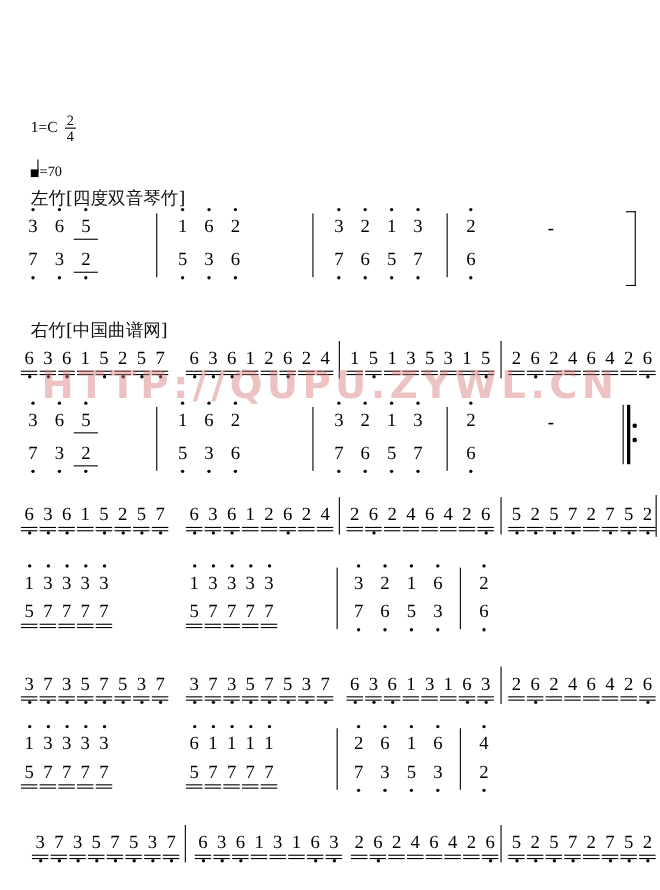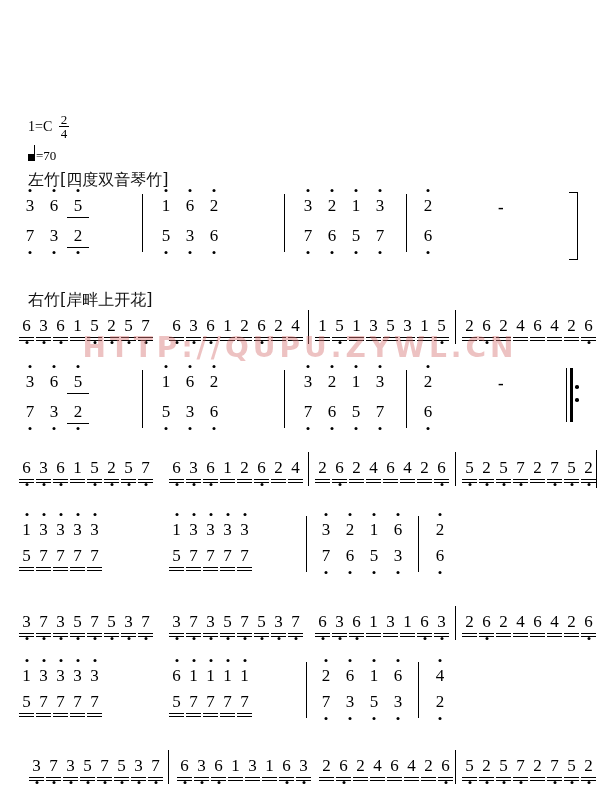--- a/index.html
+++ b/index.html
@@ -24,21 +24,21 @@
   }
   .subtitle{
     text-align:center;
     font-family:"DejaVu Serif", serif;
     font-size:15px;
     margin-top:12px;
     letter-spacing:1px;
   }
   .meta{
     position:absolute;
-    left:28px;top:113px;
+    left:28px;top:103px;
     font-size:14px;
     font-family:"Liberation Serif", serif;
   }
   .keysig{display:inline-block;vertical-align:middle;}
   .frac{
     display:inline-block;
     vertical-align:middle;
     text-align:center;
     line-height:1;
     margin-left:3px;
@@ -141,21 +141,21 @@
   }
   .wm .l1{
     font-family:"DejaVu Serif", serif;
     font-size:47px;
     font-weight:bold;
     color:rgba(170,170,170,0.55);
     letter-spacing:10px;
   }
   .wm .l2{
     font-family:"DejaVu Sans", sans-serif;
-    font-size:28px;
+    font-size:35px;
     font-weight:bold;
     color:rgba(214,120,120,0.45);
     letter-spacing:4px;
     margin-top:-4px;
   }
 </style>
 </head>
 <body>
 
 <div class="page">
@@ -167,21 +167,21 @@
       <span class="num">2</span>
       <span class="den">4</span>
     </span>
   </div>
 
   <div class="tempo">
     <span class="note"></span><span>=70</span>
   </div>
 
   <div class="section-label" style="left:28px;top:170px;">左竹[四度双音琴竹]</div>
-  <div class="section-label" style="left:28px;top:290px;">右竹[岸畔上开花]</div>
+  <div class="section-label" style="left:28px;top:290px;">右竹[中国曲谱网]</div>
 
   <div class="row" style="top:196px;">
 
     <div class="measure" style="left:0px;top:0px;">
       <div class="note-col"><span class="dot-above"></span>3</div>
       <div class="note-col"><span class="dot-above"></span>6</div>
       <div class="note-col"><span class="dot-above"></span>5<span class="underline1"></span></div>
     </div>
     <div class="measure" style="left:0px;top:30px;">
       <div class="note-col">7<span class="dot-below"></span></div>

